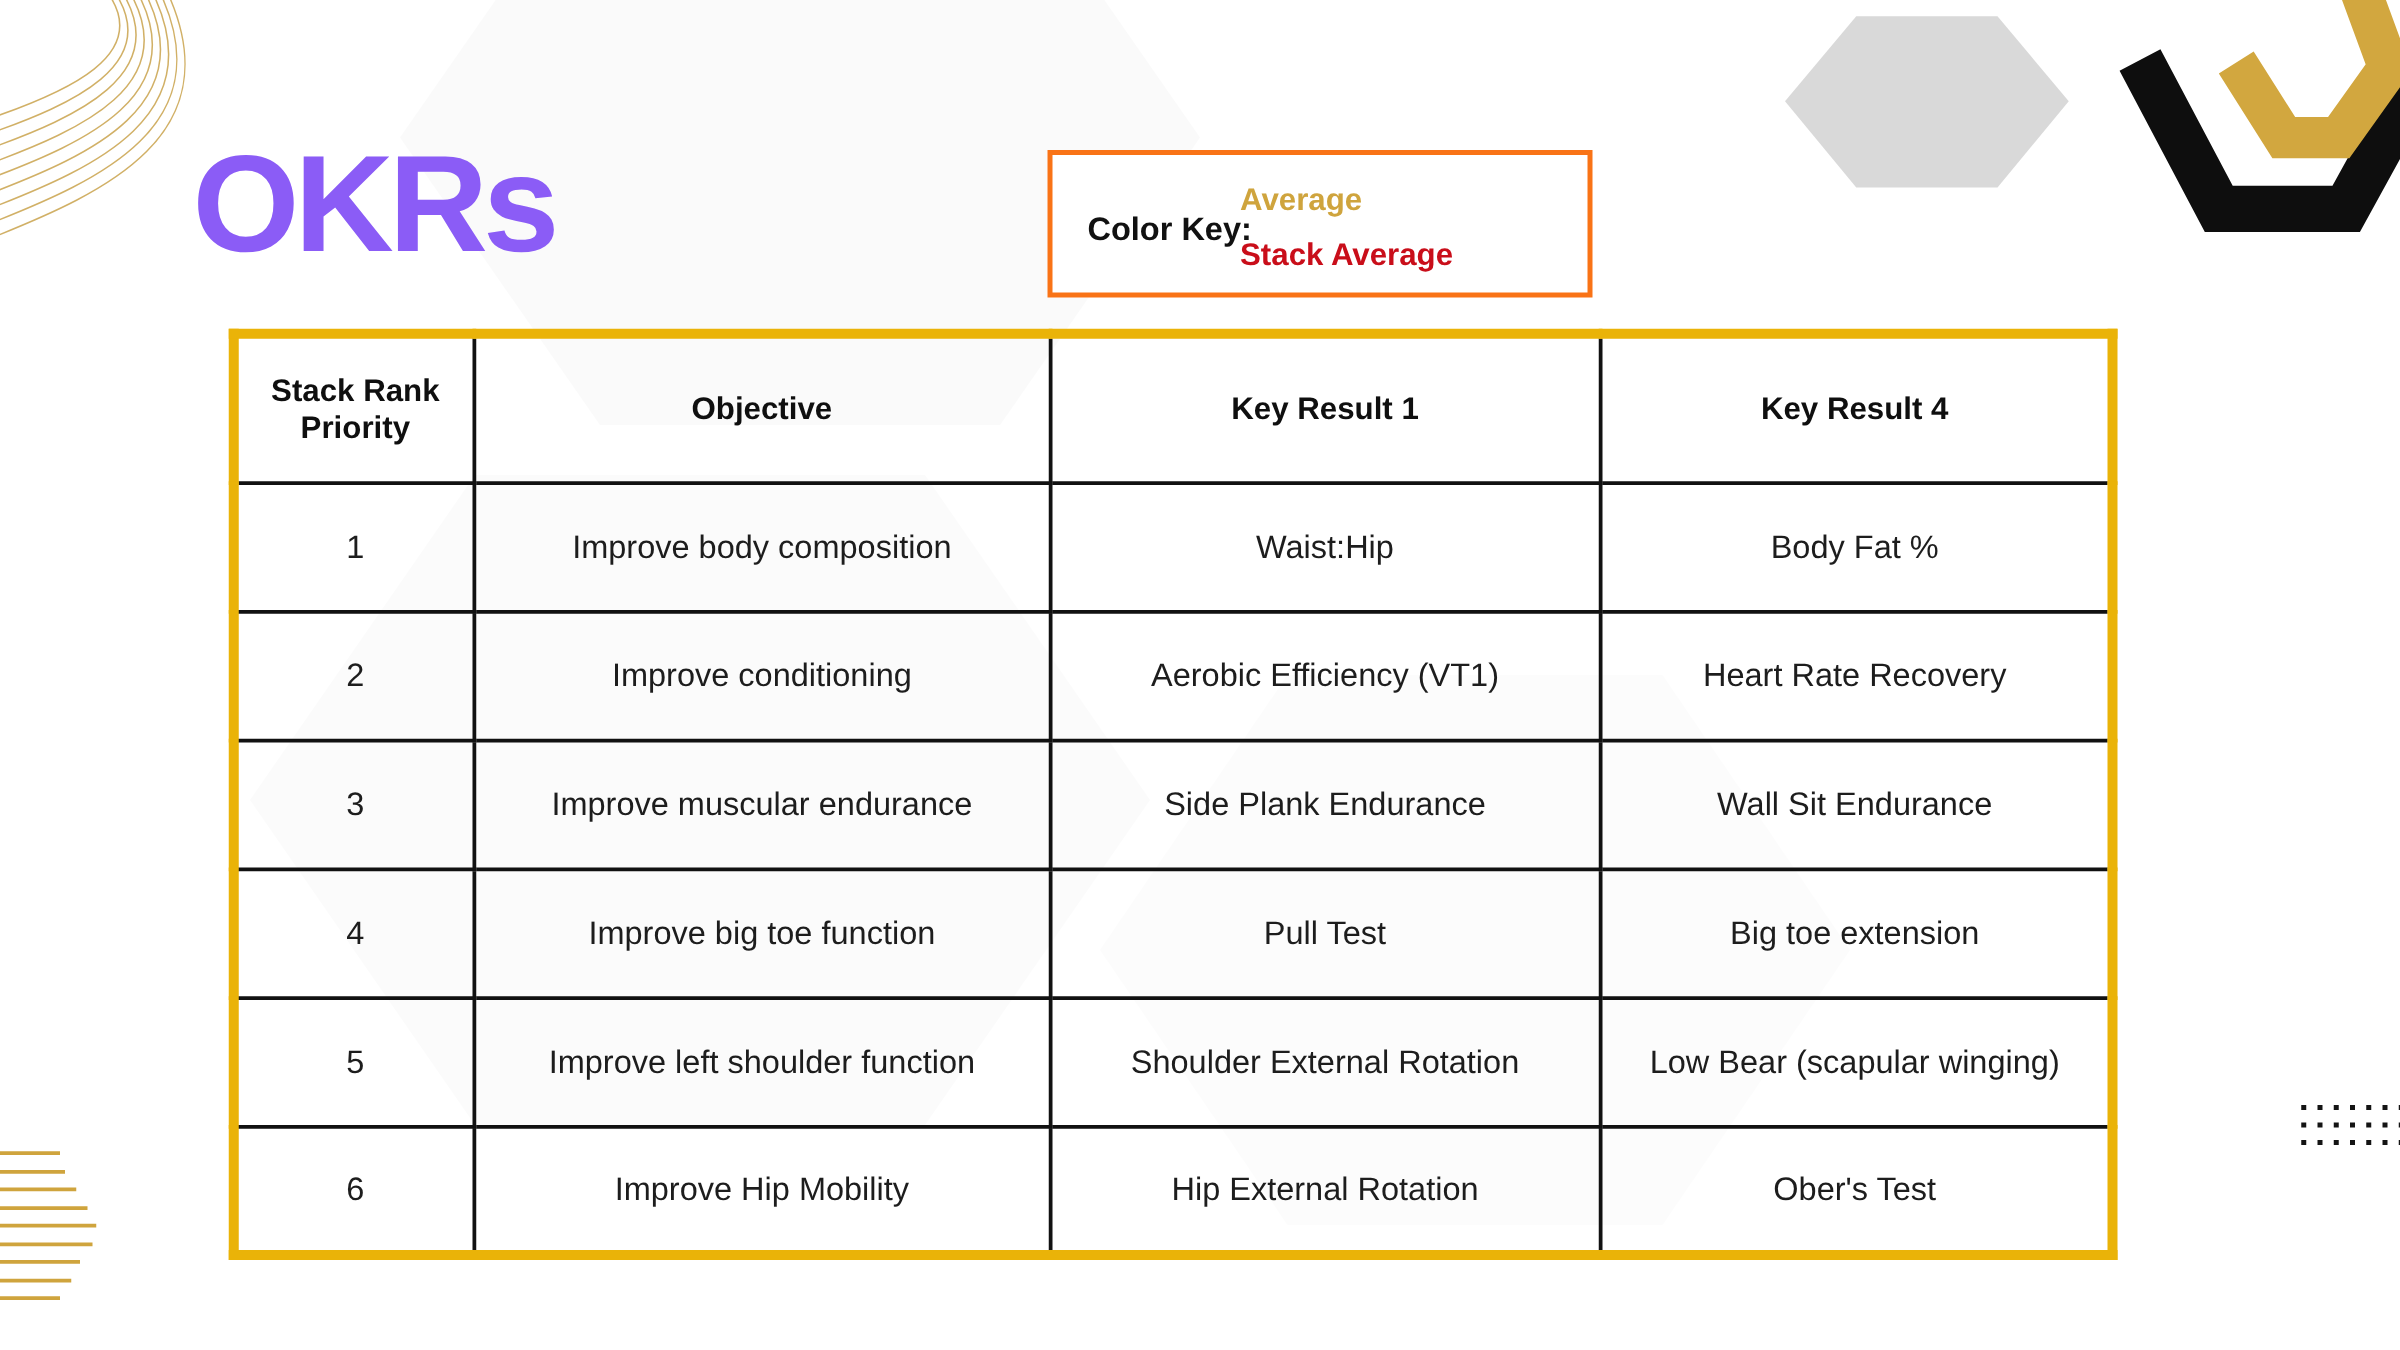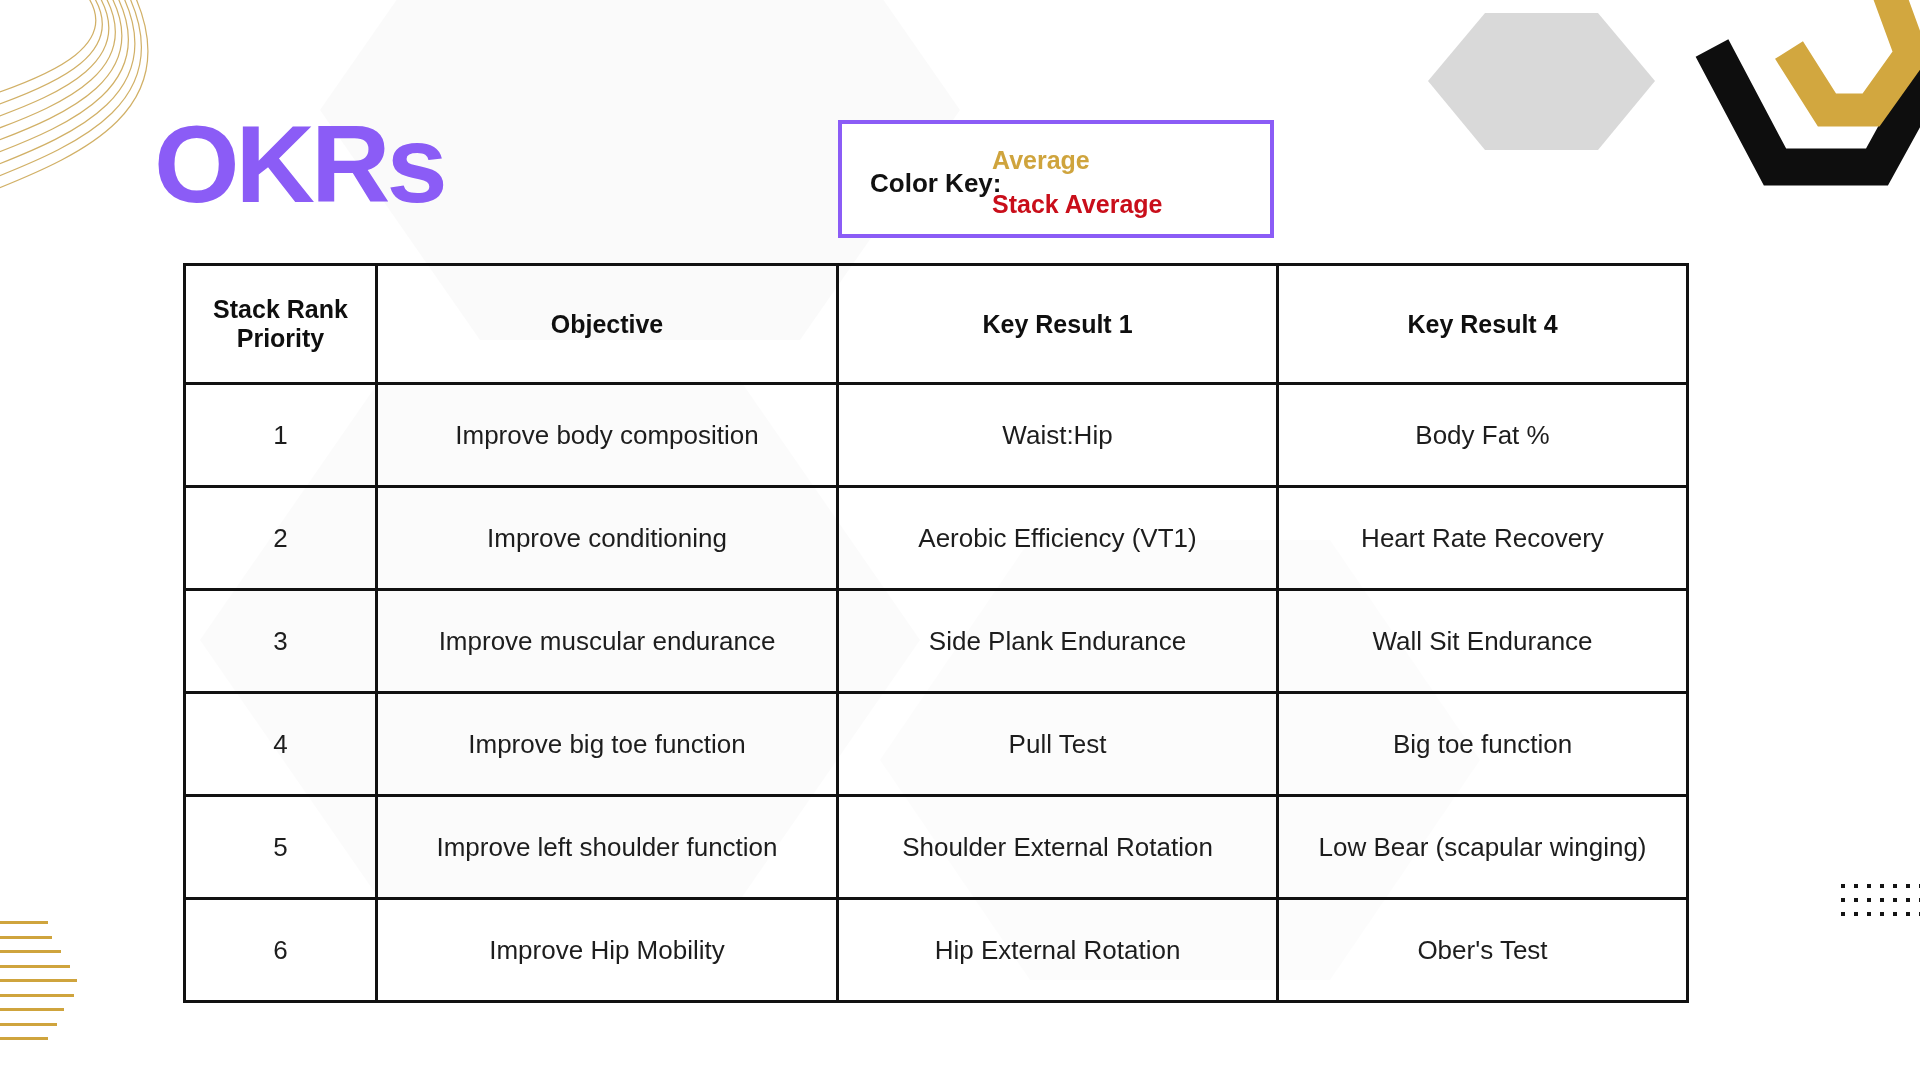--- a/index.html
+++ b/index.html
@@ -18,41 +18,41 @@
 
   
   #page-title{
     left:154px;top:100px;
     font-size:110px;font-weight:800;letter-spacing:-4px;color:#8b5cf6;
   }
 
   
   #color-key{
     left:838px;top:120px;width:436px;height:118px;
-    border:4px solid #8b5cf6;background:#fff;box-sizing:border-box;
+    border:4px solid #f97316;background:#fff;box-sizing:border-box;
   }
   #color-key .ck-label{
     position:absolute;left:28px;top:44px;
     font-size:26px;font-weight:700;color:#111;
   }
   #color-key .ck-item{
     position:absolute;left:150px;width:270px;text-align:left;
     font-size:25px;font-weight:700;
   }
   #color-key .ck-item.first{top:22px;}
   #color-key .ck-item.second{top:66px;}
 
   .status-average{color:var(--gold,#CFA43D);}
   .status-below{color:var(--red,#C90E1A);}
 
   
   #okr-table{
     left:183px;top:263px;
     border-collapse:collapse;table-layout:fixed;
-    border:1px solid #eab308;background:transparent;
+    border:8px solid #eab308;background:transparent;
   }
   #okr-table th,#okr-table td{
     border:3px solid #111;text-align:center;vertical-align:middle;
     padding:0 10px;box-sizing:border-box;background:transparent;
   }
   #okr-table th{height:119px;font-size:25px;font-weight:700;color:#0f0f0f;}
   #okr-table td{height:103px;font-size:26px;font-weight:400;color:#1d1d1d;}
   col.c-priority{width:192px;}
   col.c-objective{width:461px;}
   col.c-kr1{width:440px;}
@@ -138,21 +138,21 @@
       <tr>
     <td>3</td>
     <td>Improve muscular endurance</td>
     <td class="status-average">Side Plank Endurance</td>
     <td class="status-average">Wall Sit Endurance</td>
   </tr>
       <tr>
     <td>4</td>
     <td>Improve big toe function</td>
     <td class="status-below">Pull Test</td>
-    <td class="status-below">Big toe function</td>
+    <td class="status-below">Big toe extension</td>
   </tr>
       <tr>
     <td>5</td>
     <td>Improve left shoulder function</td>
     <td class="status-below">Shoulder External Rotation</td>
     <td class="status-below">Low Bear (scapular winging)</td>
   </tr>
       <tr>
     <td>6</td>
     <td>Improve Hip Mobility</td>

